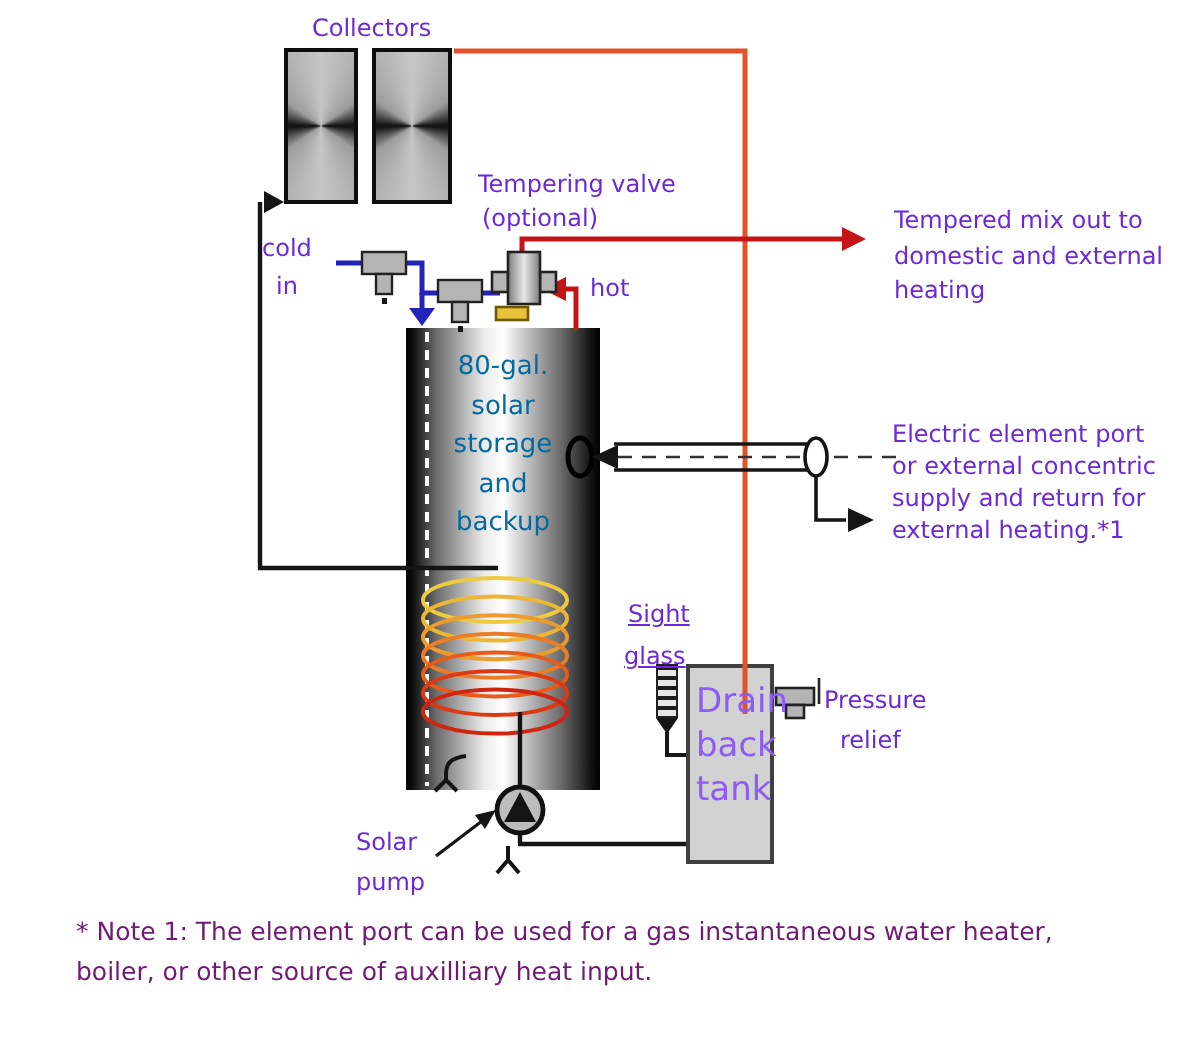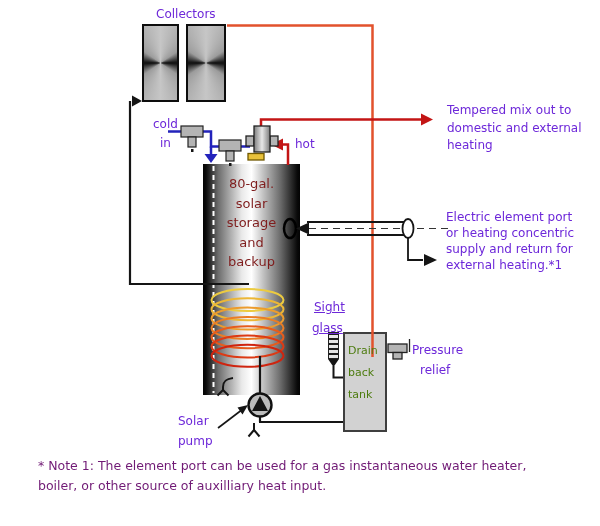--- a/index.html
+++ b/index.html
@@ -14,25 +14,25 @@
       #c6c6c6 0deg,#9c9c9c 55deg,#161616 87deg,#161616 93deg,#9c9c9c 125deg,#c6c6c6 180deg,
       #9c9c9c 235deg,#161616 267deg,#161616 273deg,#9c9c9c 305deg,#c6c6c6 360deg);}
   .panel1{left:142px;width:37px;}
   .panel2{left:186px;width:40px;}
 
   
   .tank{position:absolute;left:203px;top:164px;width:97px;height:231px;
     background:linear-gradient(90deg,#030303 0%,#0b0b0b 3%,#6e6e6e 16%,#e9e9e9 40%,
       #ffffff 50%,#c2c2c2 62%,#6a6a6a 80%,#0a0a0a 97%,#030303 100%);}
   .tank-text{position:absolute;left:203px;top:174px;width:97px;text-align:center;
-    font-size:13px;line-height:19.5px;color:#7f1d1d;}
+    font-size:13px;line-height:19.5px;color:#0369a1;}
 
   .draintank{position:absolute;left:343px;top:332px;width:44px;height:100px;
     background:#d2d2d2;border:2px solid #3f3f3f;box-sizing:border-box;}
-  .draintank-text{position:absolute;left:348px;top:340px;font-size:11px;line-height:22px;color:#4d7c0f;}
+  .draintank-text{position:absolute;left:348px;top:340px;font-size:17px;line-height:22px;color:#8b5cf6;}
 
   .sightglass{position:absolute;left:328px;top:332px;width:11px;height:27px;
     border:1px solid #222;box-sizing:border-box;
     background:repeating-linear-gradient(180deg,#1c1c1c 0 2px,#e6e6e6 2px 5px);}
 
   svg.overlay{position:absolute;left:0;top:0;pointer-events:none;}
 
   .s-blk{stroke:#151515;}  .f-blk{fill:#151515;}
   .s-cold{stroke:var(--cold-line);} .f-cold{fill:var(--cold-line);}
   .s-hot{stroke:var(--hot-line);}   .f-hot{fill:var(--hot-line);}
@@ -152,45 +152,49 @@
 
     <g stroke="#222" stroke-width="1.3">
       <rect x="388" y="344" width="19" height="8.5" class="f-fit"></rect>
       <rect x="393" y="352.5" width="9" height="6.5" class="f-fit"></rect>
       <line x1="409.5" y1="339" x2="409.5" y2="352"></line>
     </g>
   </svg>
 
   <div class="lbl" style="left:156px;top:6px;">Collectors</div>
 
-  <div class="lbl" style="left:137px;top:115px;line-height:19px;padding-left:16px;">
+  <div class="lbl" style="left:115px;top:115px;line-height:19px;padding-left:16px;">
     <div>cold</div>
     <div class="ind7">in</div>
   </div>
 
+  <div class="lbl" style="left:239px;top:84px;line-height:17px;">
+    <div>Tempering valve</div>
+    <div class="ind2">(optional)</div>
+  </div>
 
   <div class="lbl" style="left:295px;top:136px;">hot</div>
 
   <div class="tank-text">
     <div>80-gal.</div>
     <div>solar</div>
     <div>storage</div>
     <div>and</div>
     <div>backup</div>
   </div>
 
   <div class="lbl" style="left:447px;top:102px;line-height:17.5px;">
     <div>Tempered mix out to</div>
     <div>domestic and external</div>
     <div>heating</div>
   </div>
 
   <div class="lbl" style="left:446px;top:209px;">
     <div>Electric element port</div>
-    <div>or heating concentric</div>
+    <div>or external concentric</div>
     <div>supply and return for</div>
     <div>external heating.*1</div>
   </div>
 
   <div class="lbl" style="left:312px;top:297px;line-height:21px;text-decoration:underline;">
     <div class="ind2">Sight</div>
     <div>glass</div>
   </div>
 
   <div class="draintank-text">

